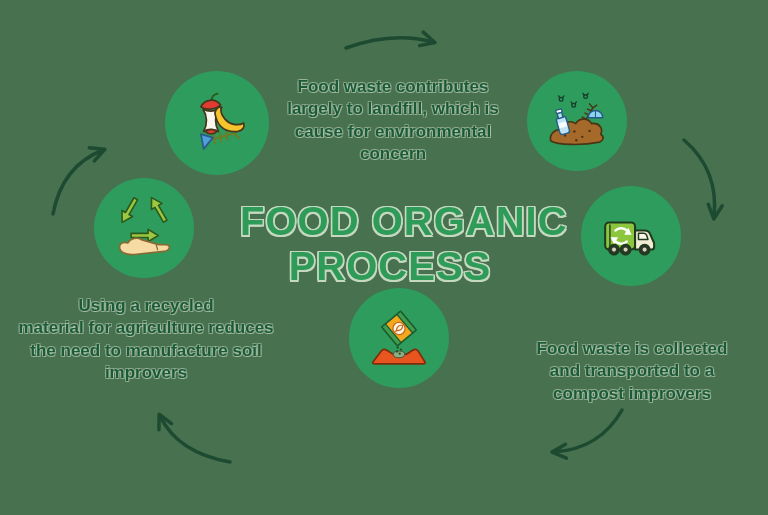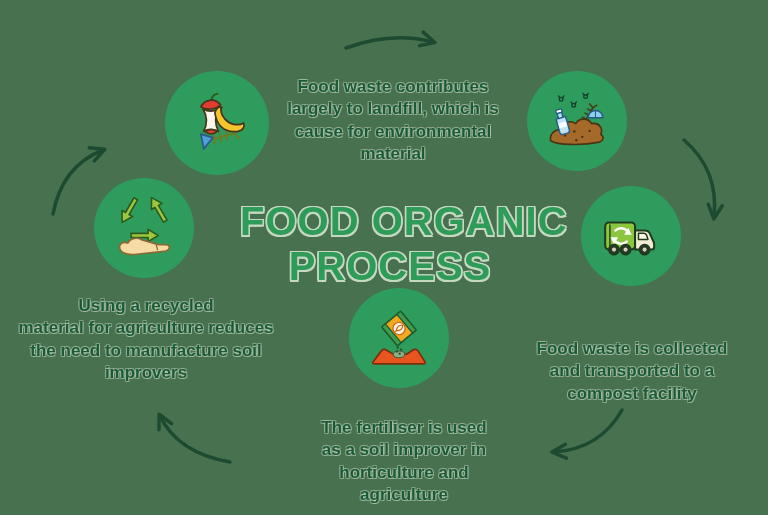--- a/index.html
+++ b/index.html
@@ -184,35 +184,29 @@
 
   <div class="title">
     <div>FOOD ORGANIC</div>
     <div>PROCESS</div>
   </div>
 
   <div class="caption caption-top">
     <div>Food waste contributes</div>
     <div>largely to landfill, which is</div>
     <div>cause for environmental</div>
-    <div>material</div>
+    <div>concern</div>
   </div>
 
   <div class="caption caption-right">
     <div>Food waste is collected</div>
     <div>and transported to a</div>
-    <div>compost facility</div>
-  </div>
-
-  <div class="caption caption-bottom">
-    <div>The fertiliser is used</div>
-    <div>as a soil improver in</div>
-    <div>horticulture and</div>
-    <div>agriculture</div>
-  </div>
+    <div>compost improvers</div>
+  </div>
+
 
   <div class="caption caption-left">
     <div>Using a recycled</div>
     <div>material for agriculture reduces</div>
     <div>the need to manufacture soil</div>
     <div>improvers</div>
   </div>
 
 </div>
 

